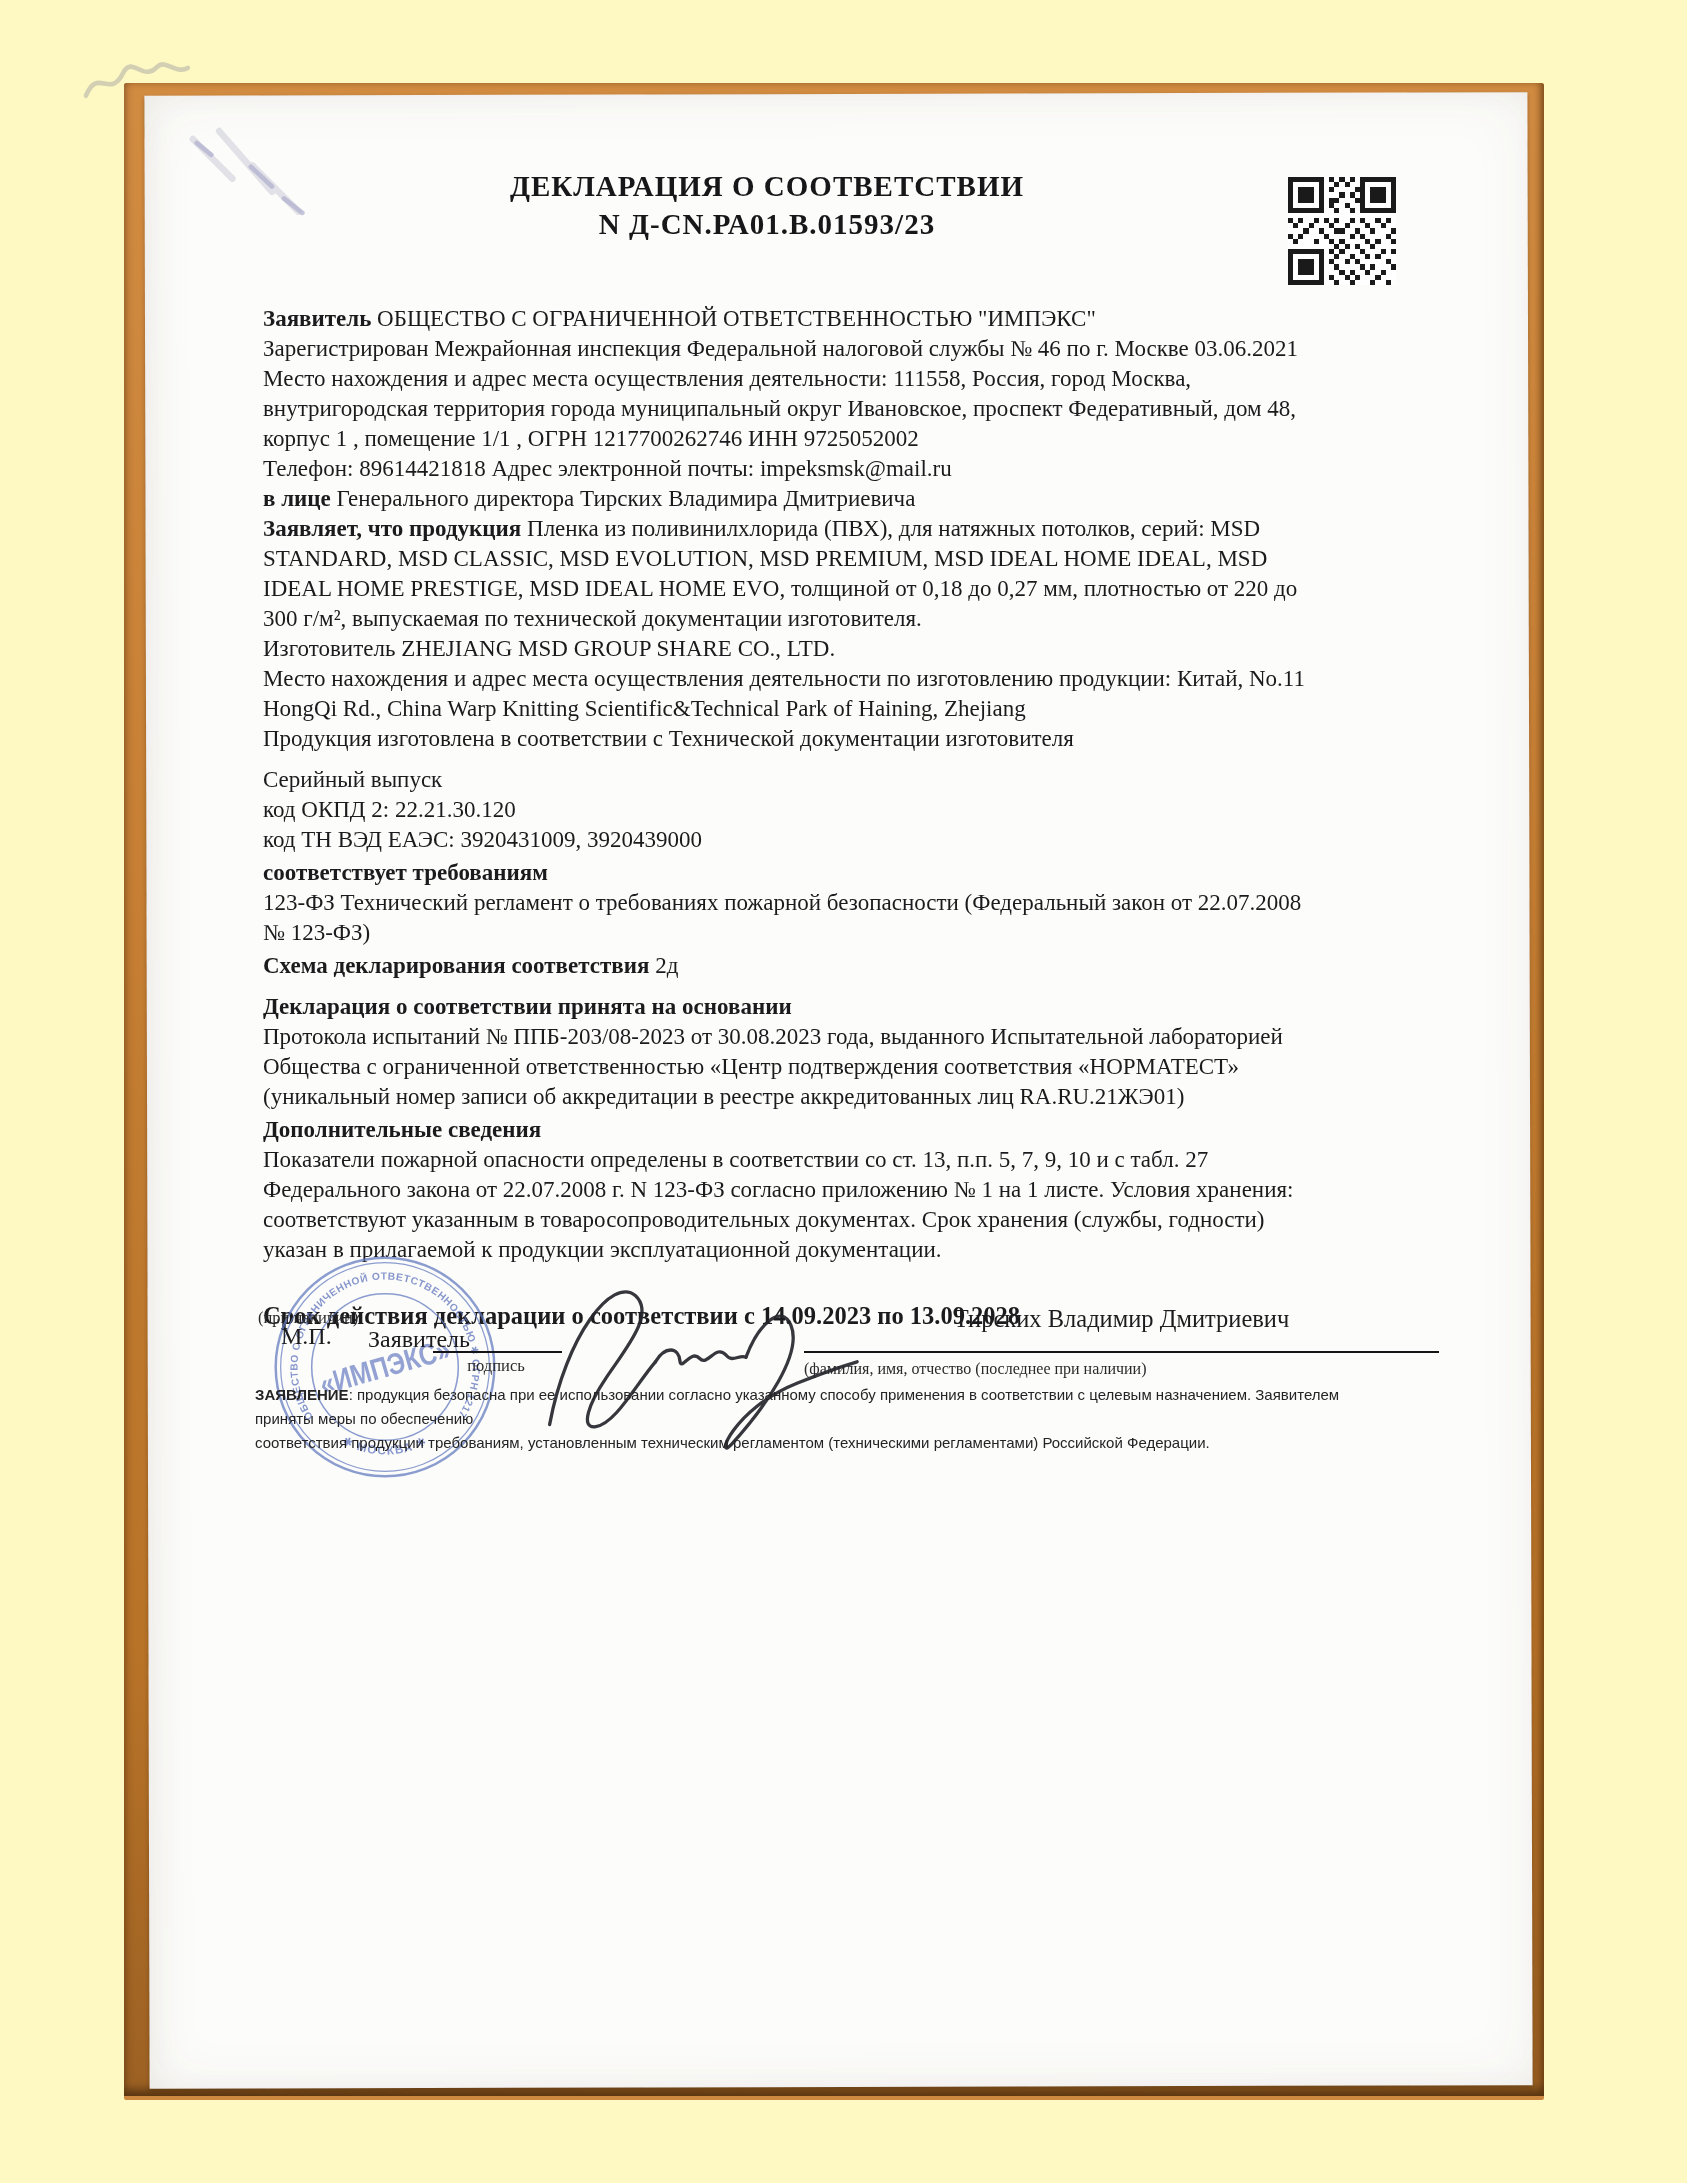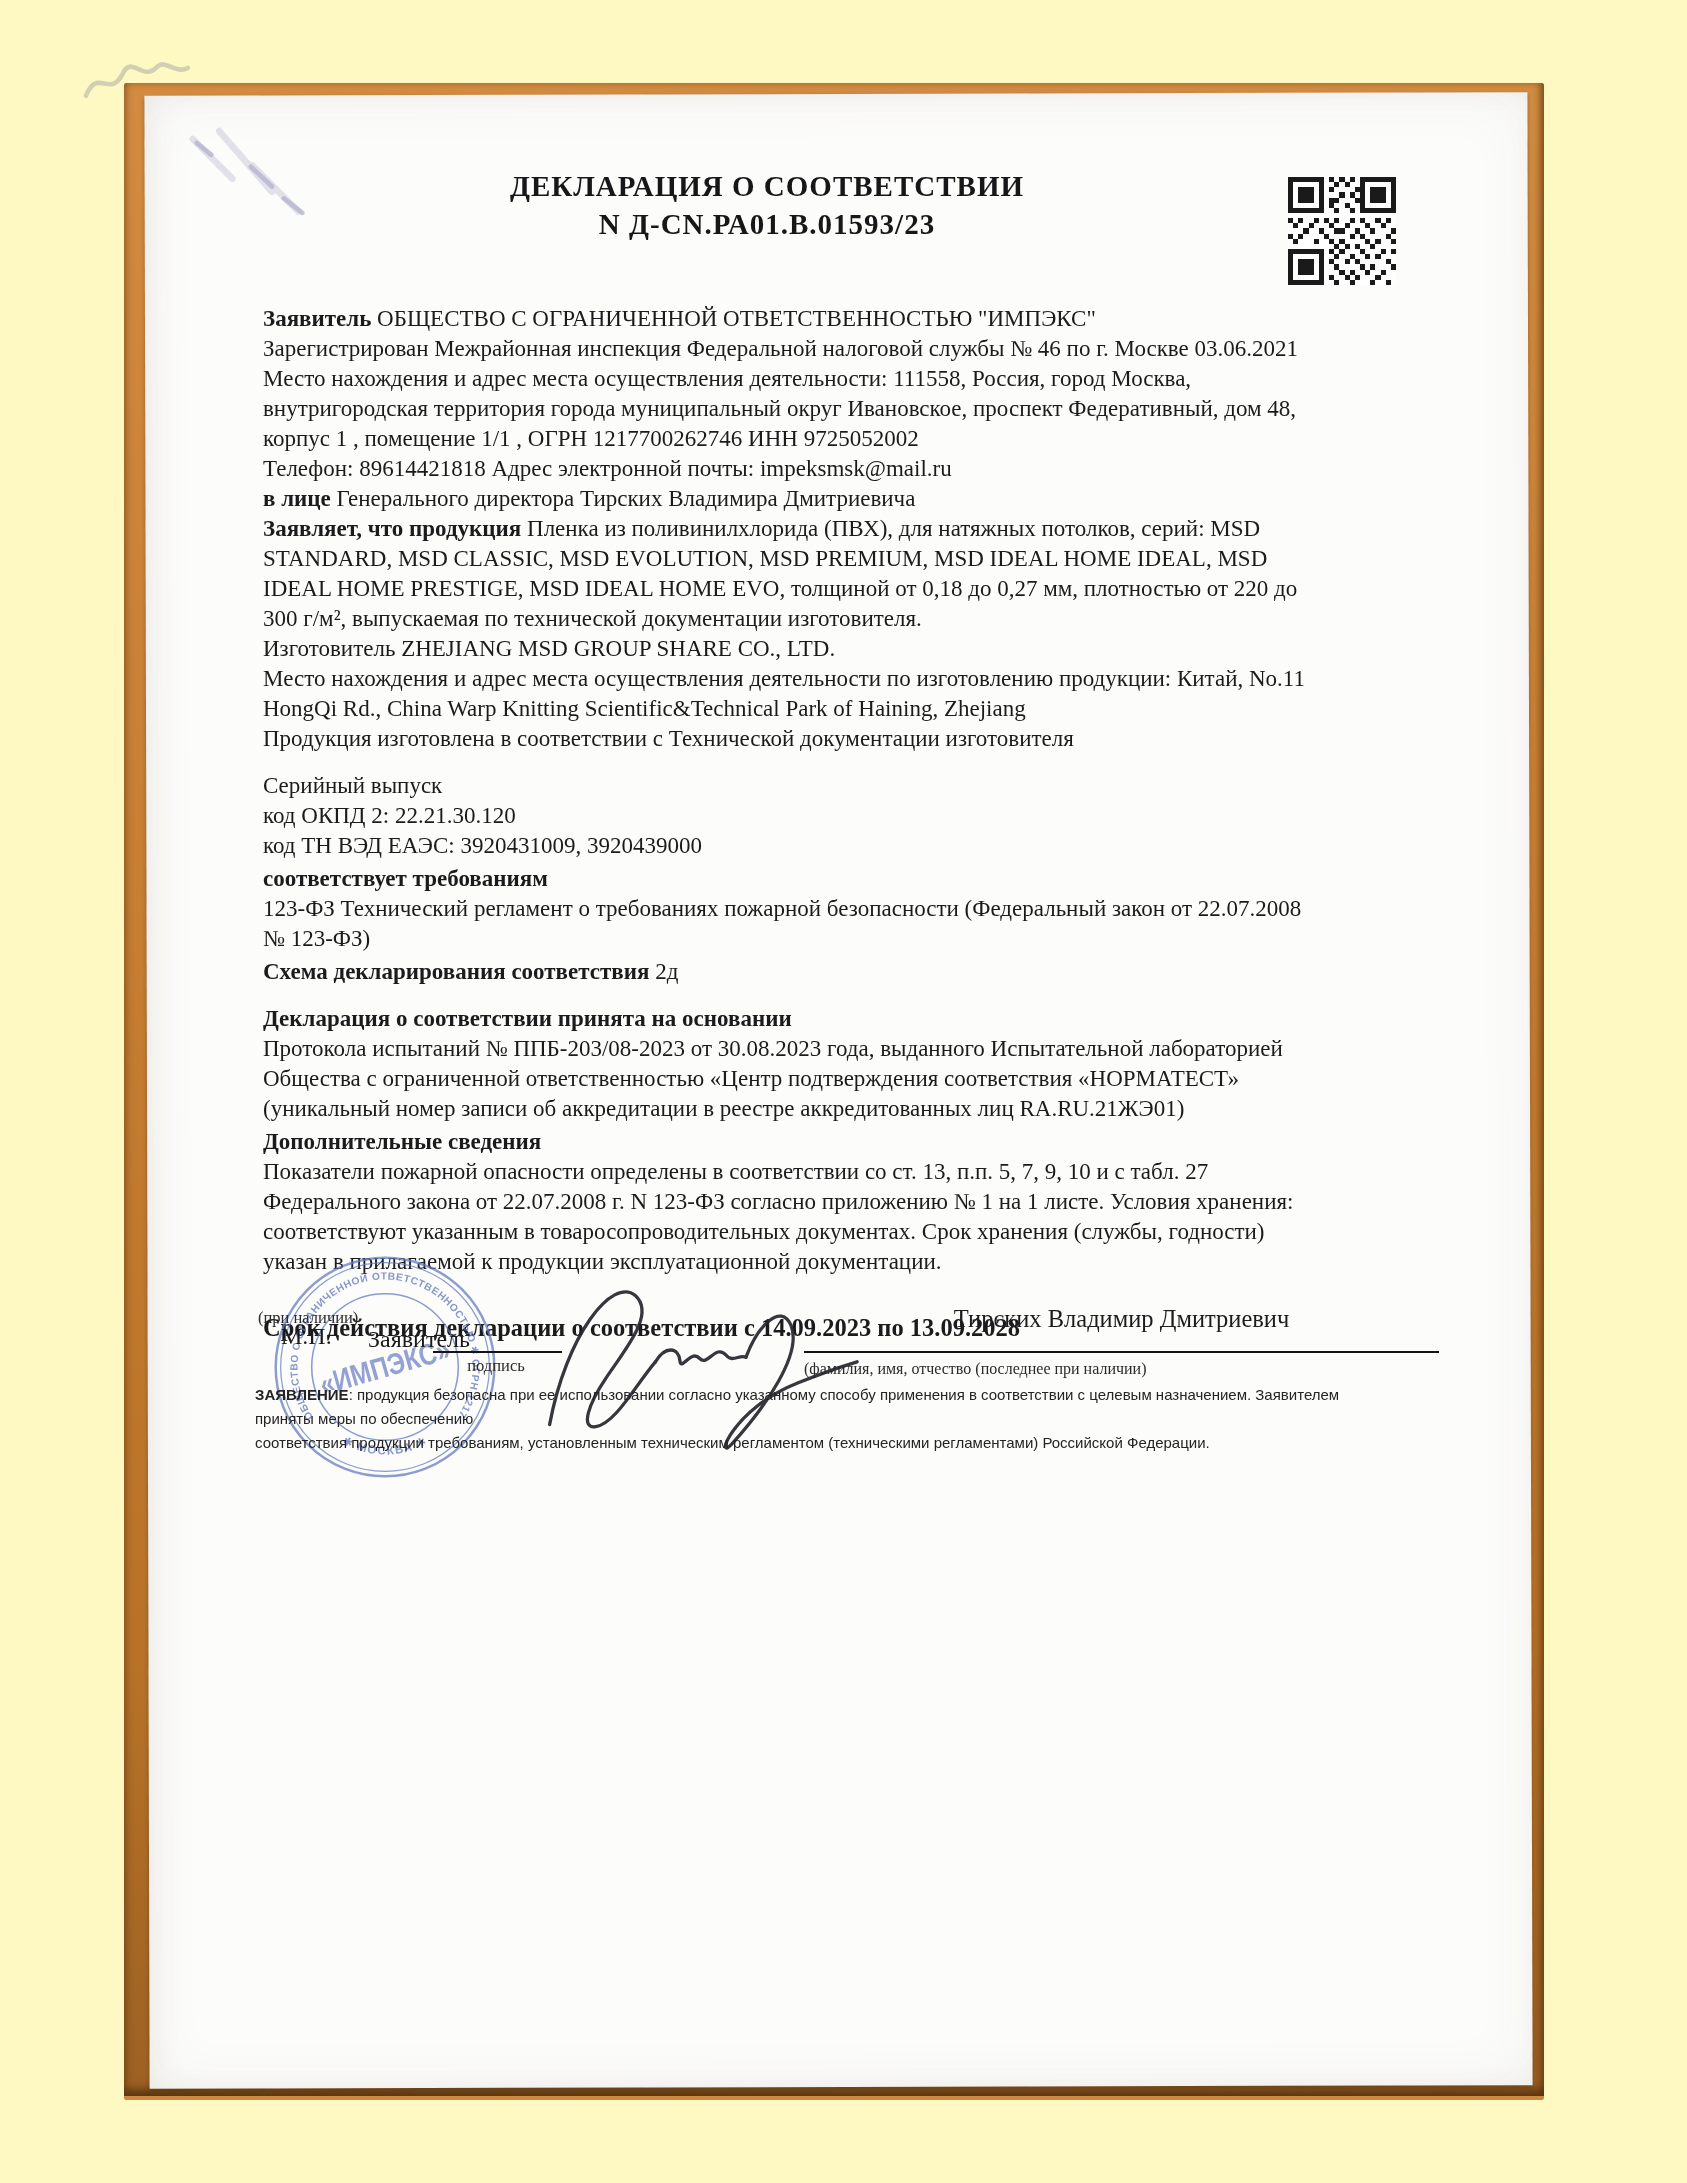--- a/index.html
+++ b/index.html
@@ -15,21 +15,21 @@
   .content{position:absolute;left:0;top:0;width:1687px;height:2183px;}
 
   .doc-header{position:absolute;left:261px;top:167px;width:1012px;text-align:center;
               font-weight:bold;font-size:29px;line-height:38px;letter-spacing:1px;color:#17171a;}
   .qr{position:absolute;left:1288px;top:177px;width:108px;height:108px;}
   .qr svg{width:100%;height:100%;shape-rendering:crispEdges;}
 
   .body-lines{position:absolute;left:263px;top:304px;width:1164px;font-size:23px;color:#1b1b1d;}
   .ln{height:30px;line-height:30px;white-space:nowrap;}
   .ln b{font-weight:bold;}
-  .gap7{margin-top:17px;} .gap4{margin-top:3px;} .gap31{margin-top:34px;}
+  .gap7{margin-top:11px;} .gap4{margin-top:3px;} .gap31{margin-top:34px;}
   .ln.big{font-size:24.5px;font-weight:bold;height:33px;line-height:33px;}
 
   .sig-label{position:absolute;font-size:24px;color:#1b1b1d;white-space:nowrap;}
   .sig-caption{position:absolute;font-size:16.5px;color:#2a2a2c;white-space:nowrap;}
   .rule{position:absolute;border-top:2px solid #141416;height:0;}
   .fio{position:absolute;left:804px;top:1305px;width:635px;text-align:center;font-size:24.5px;white-space:nowrap;}
   .fio-caption{position:absolute;left:804px;top:1360px;width:635px;font-size:16px;color:#2a2a2c;}
   .podpis-caption{position:absolute;left:423px;top:1356px;width:146px;text-align:center;font-size:16.5px;color:#2a2a2c;}
 
   .fine-print{position:absolute;left:255px;top:1383px;width:1125px;

